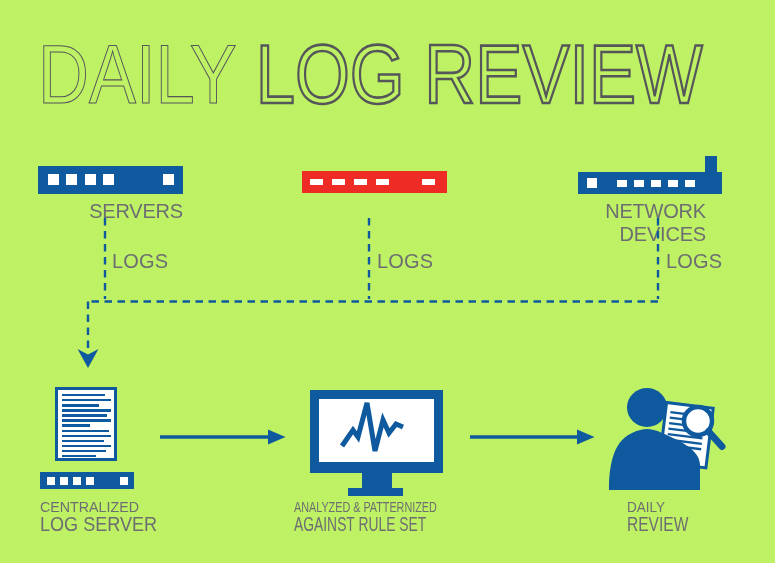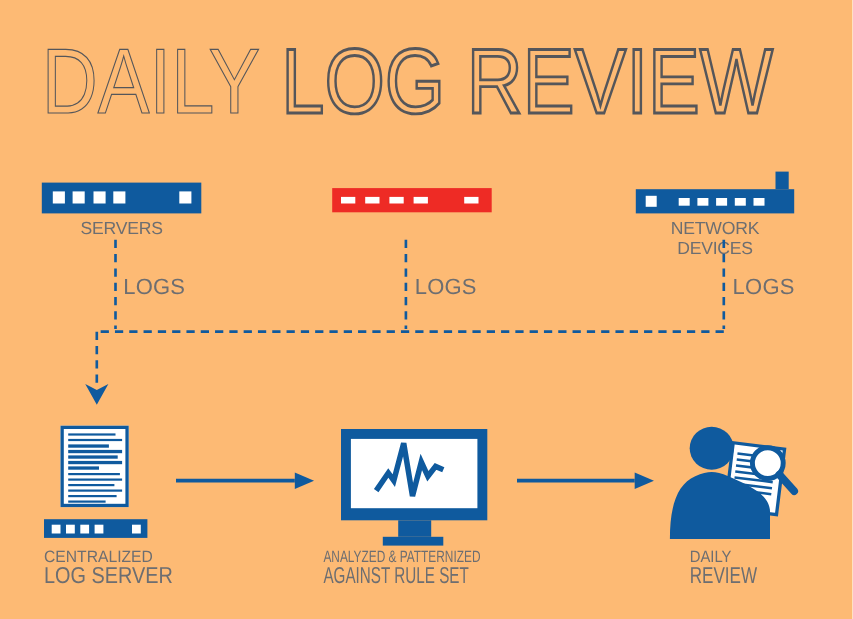--- a/index.html
+++ b/index.html
@@ -1,34 +1,34 @@
 <!DOCTYPE html>
 <html><head>
 <meta charset="utf-8">
 <style>
   html,body{margin:0;padding:0;background:#fff;}
-  .stage{position:relative;width:775px;height:563px;background:#fdba74;overflow:hidden;
+  .stage{position:relative;width:775px;height:563px;background:#bef264;overflow:hidden;
          font-family:"Liberation Sans",sans-serif;}
   .abs{position:absolute;}
 
   
   .title{position:absolute;left:38px;top:32px;font-size:84px;line-height:1;white-space:nowrap;
          transform:scaleX(0.84);transform-origin:0 0;color:transparent;}
   .title-light{-webkit-text-stroke:1.1px #55565a;}
   .title-bold{-webkit-text-stroke:2.6px #55565a;margin-left:0.27em;}
   @supports not (-webkit-text-stroke: 1px #000){
     .title-light{color:#8a8c90;}
     .title-bold{color:#55565a;}
   }
 
   
   .bar{position:absolute;background:#0F5A9E;}
   .bar.red{background:#EE2B25;}
   .wm{position:absolute;background:#ffffff;}
-  .toplabel{position:absolute;color:#6D6E71;font-size:16px;letter-spacing:-0.2px;text-align:center;}
+  .toplabel{position:absolute;color:#6D6E71;font-size:20px;letter-spacing:-0.2px;text-align:right;}
   .logs{position:absolute;color:#6D6E71;font-size:20px;letter-spacing:0.2px;}
 
   
   .sm{position:absolute;color:#6D6E71;font-size:15px;white-space:nowrap;transform-origin:0 0;}
   .lg{position:absolute;color:#6D6E71;font-size:21px;white-space:nowrap;transform-origin:0 0;}
 
   
   .doc{position:absolute;left:55px;top:387px;width:62px;height:74px;background:#fff;
        border:3px solid #0F5A9E;box-sizing:border-box;padding:4px 3px 0 4px;}
   .docline{display:block;height:2.4px;background:#0F5A9E;margin:0 0 2.7px 0;}
@@ -69,21 +69,21 @@
 
   <div class="bar" style="left:578px;top:172px;width:144px;height:22px">
     <i class="bar" style="left:127px;top:-16px;width:12px;height:16px"></i>
     <i class="wm" style="left:9px;top:6px;width:10px;height:10px"></i>
     <i class="wm" style="left:39px;top:8px;width:10px;height:7px"></i>
     <i class="wm" style="left:56px;top:8px;width:10px;height:7px"></i>
     <i class="wm" style="left:73px;top:8px;width:10px;height:7px"></i>
     <i class="wm" style="left:90px;top:8px;width:10px;height:7px"></i>
     <i class="wm" style="left:107px;top:8px;width:10px;height:7px"></i>
   </div>
-  <div class="toplabel" style="left:578px;top:200px;width:144px">NETWORK DEVICES</div>
+  <div class="toplabel" style="left:562px;top:200px;width:144px">NETWORK DEVICES</div>
 
   <div class="logs" style="left:112px;top:250px">LOGS</div>
   <div class="logs" style="left:377px;top:250px">LOGS</div>
   <div class="logs" style="left:666px;top:250px">LOGS</div>
 
   <svg class="overlay" width="775" height="563" viewBox="0 0 775 563">
     <g stroke="#0F5A9E" stroke-width="2.4" fill="none" stroke-dasharray="7.5 5.5">
       <path d="M105,218 V299"></path>
       <path d="M369,218 V299"></path>
       <path d="M658,218 V299"></path>

